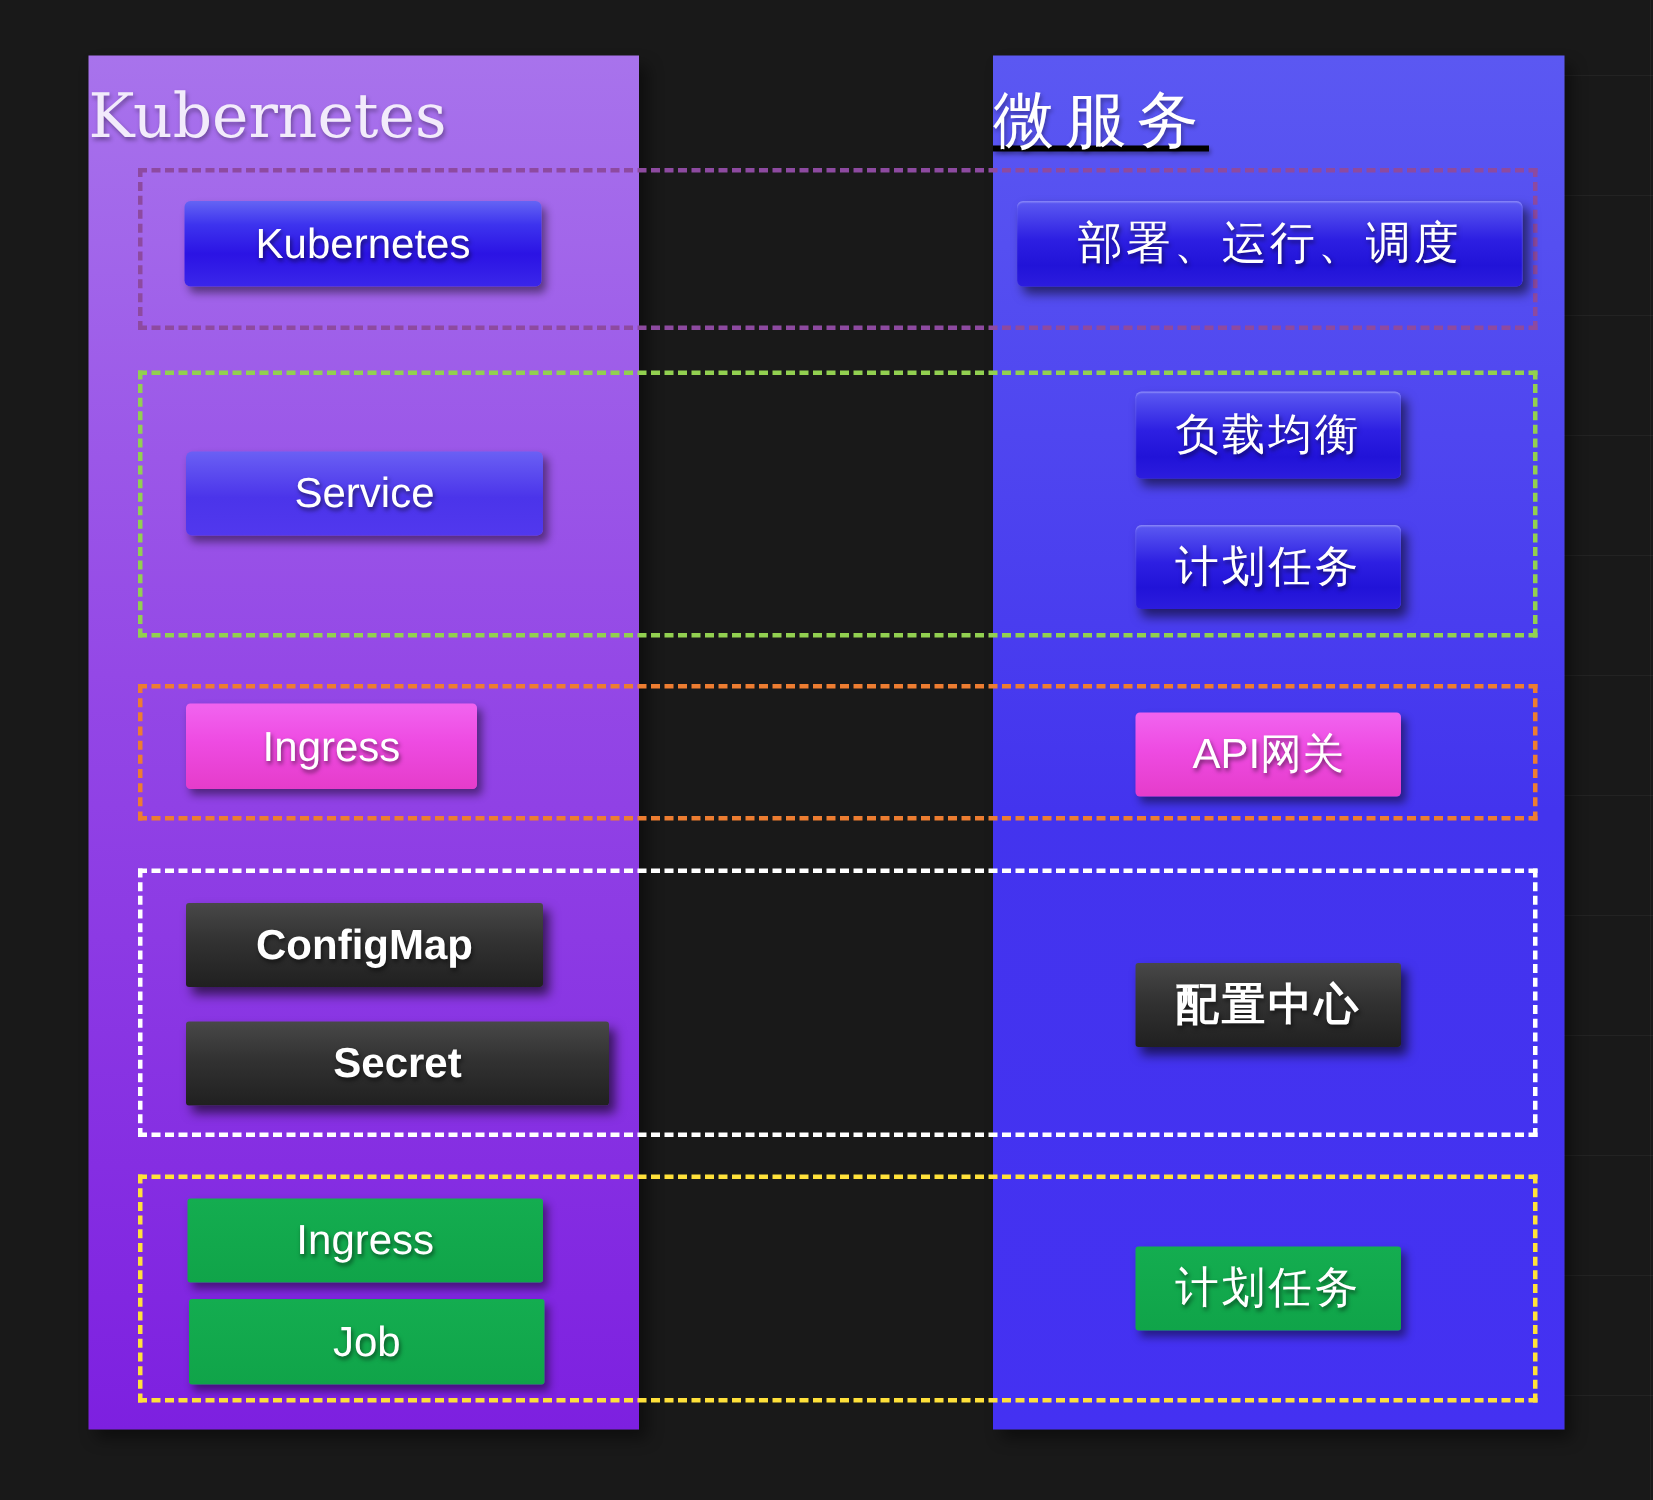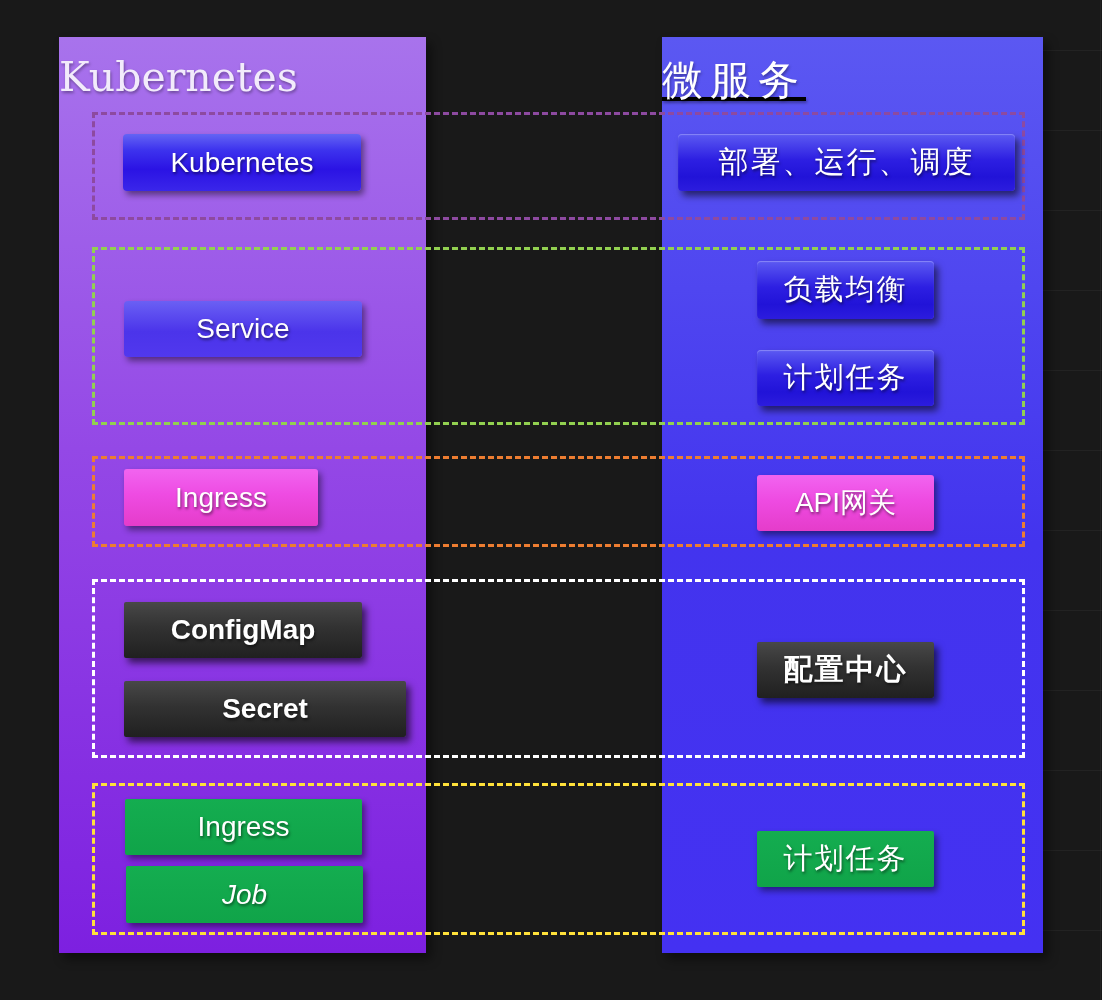--- a/index.html
+++ b/index.html
@@ -50,21 +50,21 @@
   .btn-magenta{background:linear-gradient(180deg,#f162ee 4%,#ee4be2 45%,#e53cca 100%);border-radius:3px;}
   .btn-dark{background:linear-gradient(180deg,#484848 0%,#323232 45%,#202020 100%);border-radius:2px;box-shadow:4px 5px 7px rgba(0,0,0,0.6);font-weight:bold;}
   .btn-green{background:linear-gradient(180deg,#14ad50 0%,#10a449 100%);border-radius:2px;}
   
   .b-deployment{left:123px;top:134px;width:238px;height:57px;}
   .b-service{left:124px;top:301px;width:238px;height:56px;}
   .b-ingress{left:124px;top:469px;width:194px;height:57px;}
   .b-configmap{left:124px;top:602px;width:238px;height:56px;}
   .b-secret{left:124px;top:681px;width:282px;height:56px;}
   .b-cronjob{left:125px;top:799px;width:237px;height:56px;}
-  .b-job{left:126px;top:866px;width:237px;height:57px;font-style:italic;}
+  .b-job{left:126px;top:866px;width:237px;height:57px;}
   
   .b-deployrun{left:678px;top:134px;width:337px;height:57px;font-size:30px;}
   .b-loadbalance{left:757px;top:261px;width:177px;height:58px;}
   .b-discovery{left:757px;top:350px;width:177px;height:56px;}
   .b-apigateway{left:757px;top:475px;width:177px;height:56px;font-family:"Liberation Sans",sans-serif;letter-spacing:0;}
   .b-configcenter{left:757px;top:642px;width:177px;height:56px;}
   .b-tasks{left:757px;top:831px;width:177px;height:56px;}
 </style>
 </head>
 <body>

